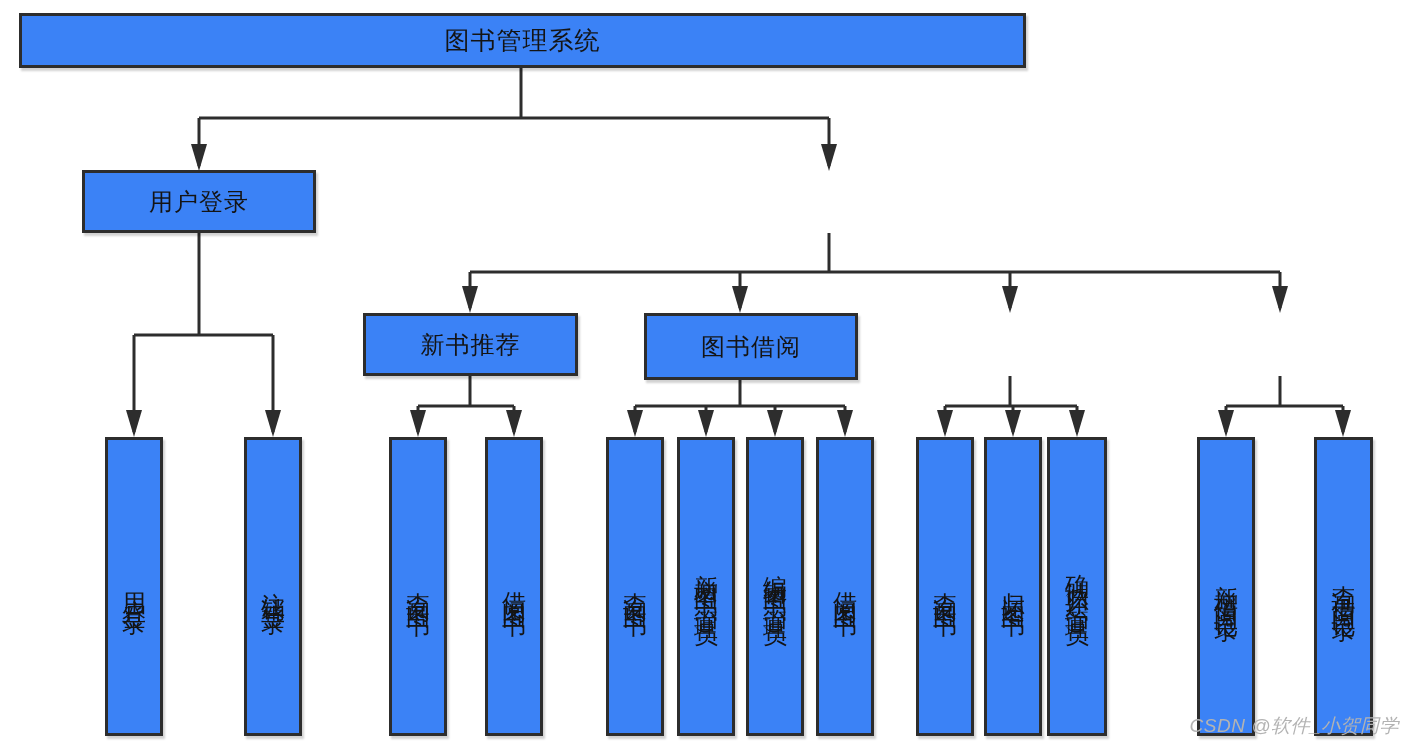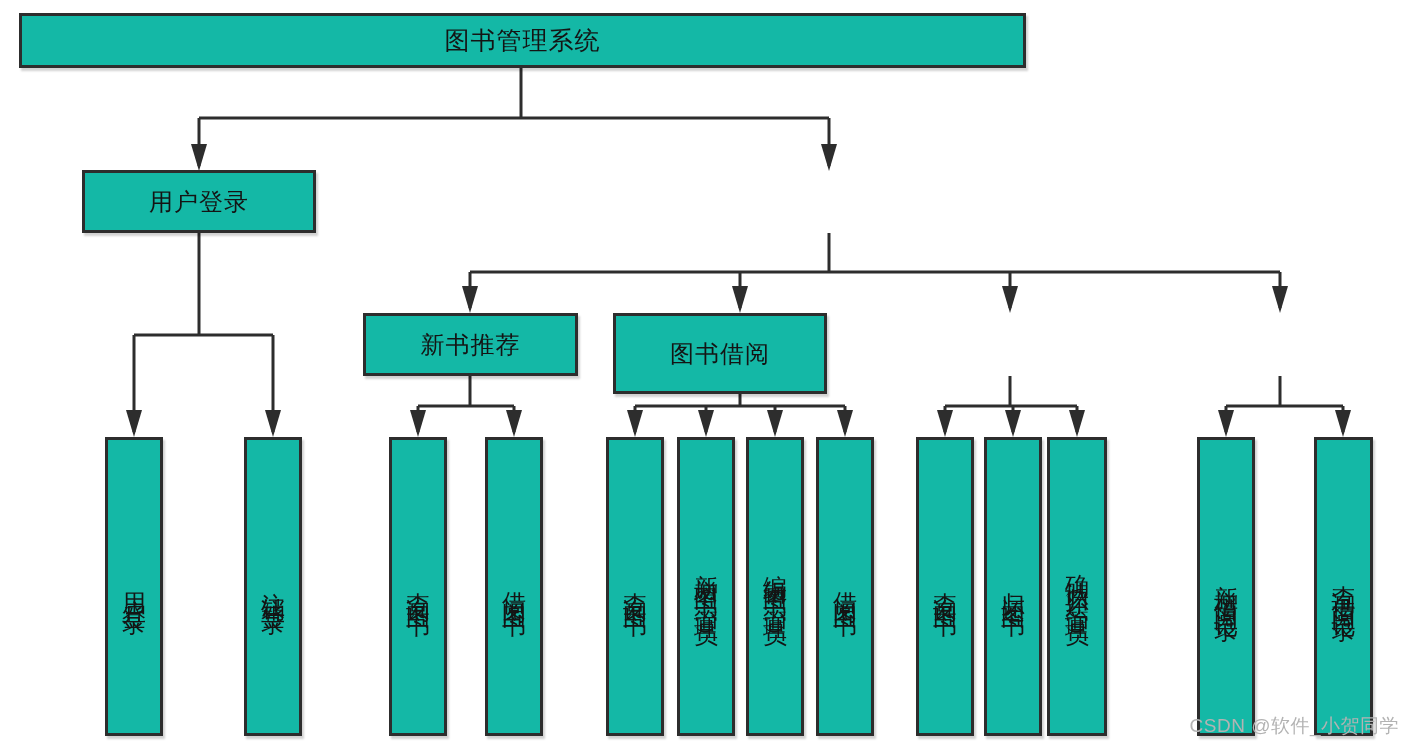--- a/index.html
+++ b/index.html
@@ -7,21 +7,21 @@
     position:relative;
     width:1405px;height:747px;
     background:#ffffff;
     font-family:"Liberation Sans","DejaVu Sans",sans-serif;
     overflow:hidden;
   }
   svg.wires{position:absolute;left:0;top:0;width:1405px;height:747px;}
   .node{
     position:absolute;
     box-sizing:border-box;
-    background:#14b8a6;
+    background:#3b82f6;
     border:3px solid #2d2d2d;
     box-shadow:2px 3px 2px rgba(0,0,0,0.18);
     display:flex;align-items:center;justify-content:center;
     color:#141414;
     line-height:1;
   }
   .hbox{font-size:24px;letter-spacing:1px;}
   .root{font-size:25px;}
   .vbox{
     writing-mode:vertical-rl;
@@ -30,20 +30,21 @@
     letter-spacing:7px;
   }
   .watermark{
     position:absolute;
     right:6px;bottom:8px;
     font-size:19px;
     color:#b3b3b3;
     letter-spacing:0.5px;
     z-index:5;
     white-space:nowrap;
+    font-style:italic;
   }
 </style>
 </head>
 <body>
 
 <div class="canvas">
 
   <svg class="wires" viewBox="0 0 1405 747" fill="none" stroke="#2d2d2d" stroke-width="3">
     <defs>
       <marker id="arrow" markerUnits="userSpaceOnUse" markerWidth="20" markerHeight="28" viewBox="0 0 20 28" refX="10" refY="22" orient="0">
@@ -104,21 +105,21 @@
       <path marker-end="url(#arrow)" d="M1226,406 V432"></path>
       <path marker-end="url(#arrow)" d="M1343,406 V432"></path>
     </g>
   </svg>
 
   <div class="node hbox root" style="left:19px;top:13px;width:1007px;height:55px">图书管理系统</div>
 
   <div class="node hbox" style="left:82px;top:170px;width:234px;height:63px">用户登录</div>
 
   <div class="node hbox" style="left:363px;top:313px;width:215px;height:63px">新书推荐</div>
-  <div class="node hbox" style="left:613px;top:313px;width:214px;height:81px">图书借阅</div>
+  <div class="node hbox" style="left:644px;top:313px;width:214px;height:67px">图书借阅</div>
 
   <div class="node vbox" style="left:105px;top:437px;width:58px;height:299px">用户登录</div>
   <div class="node vbox" style="left:244px;top:437px;width:58px;height:299px">注销登录</div>
 
   <div class="node vbox" style="left:389px;top:437px;width:58px;height:299px">查询图书</div>
   <div class="node vbox" style="left:485px;top:437px;width:58px;height:299px">借阅图书</div>
 
   <div class="node vbox" style="left:606px;top:437px;width:58px;height:299px">查询图书</div>
   <div class="node vbox" style="left:677px;top:437px;width:58px;height:299px">新增图书（管理员）</div>
   <div class="node vbox" style="left:746px;top:437px;width:58px;height:299px">编辑图书（管理员）</div>

